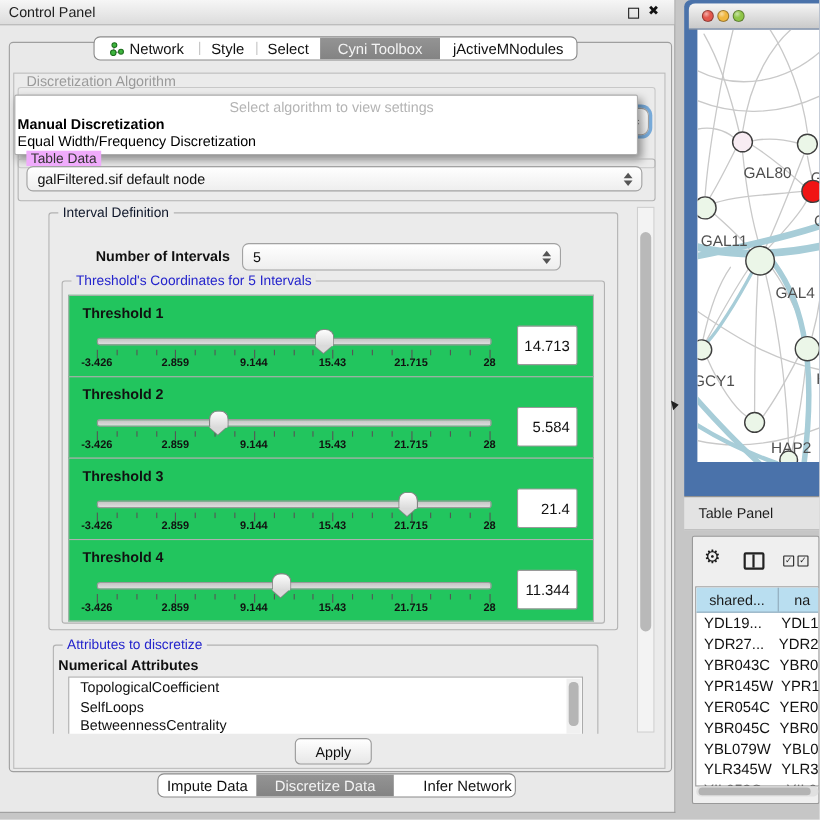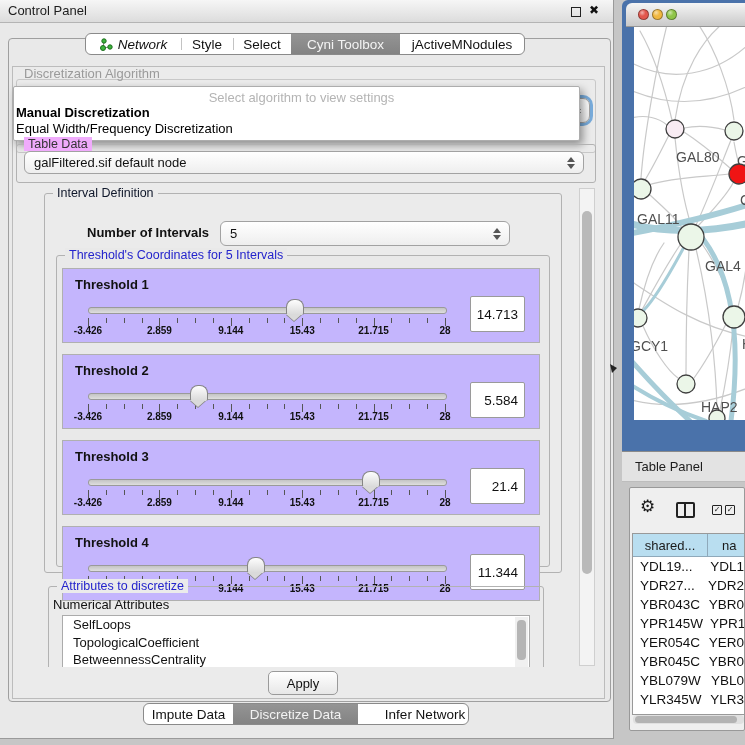--- a/index.html
+++ b/index.html
@@ -54,38 +54,38 @@
   #tabledata-combo{left:24px;top:151px;width:560px;height:23px;}
   
   #viewport{left:14px;top:187px;width:564px;height:480px;overflow:hidden;}
   #vscroll{left:579px;top:188px;width:16px;height:478px;background:#f3f3f3;border:1px solid #cfcfcf;box-sizing:border-box;}
   #vscroll .thumb{position:absolute;left:2px;top:22px;width:10px;height:363px;background:#b9b9b9;border-radius:5px;}
   
   #interval-group{left:30px;top:6px;width:516px;height:378px;}
   #noi-label{left:73px;top:38px;font-size:13px;font-weight:bold;color:#111;}
   #noi-spinner{left:206px;top:34px;width:290px;height:25px;}
   #thresh-group{left:42px;top:68px;width:492px;height:310px;background:#e9e9e9;}
-  .tpanel{position:relative;margin:-1px 0 12px 0;left:5px;width:478px;height:75px;background:#c4b5fd;
+  .tpanel{position:relative;margin:-1px 0 0 0;left:5px;width:478px;height:75px;background:#22c55e;
     border:1px solid #b0b0b0;box-sizing:border-box;}
   .tpanel .tlabel{position:absolute;left:12px;top:8px;font-size:13px;font-weight:bold;color:#111;}
   .trackzone{position:absolute;left:25px;top:0;width:357px;height:75px;}
   .track{position:absolute;left:0;top:38px;width:357px;height:5px;border:1px solid #9a9a9a;border-radius:3px;
     background:linear-gradient(#c4c4c4,#dedede);}
   .thumb-sl{position:absolute;top:30px;width:16px;height:15px;border:1px solid #858585;border-bottom:none;
     border-radius:8px 8px 2px 2px;background:linear-gradient(#fdfdfd,#d9d9d9);}
   .thumb-pt{position:absolute;top:45px;width:0;height:0;border-left:8.5px solid transparent;
     border-right:8.5px solid transparent;border-top:7px solid #dadada;filter:drop-shadow(0 1px 0 #858585);}
   .tick{position:absolute;width:1px;background:#555;}
   .ticklab{position:absolute;top:56px;transform:translateX(-50%);font-size:10px;font-weight:bold;color:#111;white-space:nowrap;}
   .valbox{position:absolute;left:407px;top:27px;width:55px;height:36px;background:#fff;border:1px solid #9a9a9a;
     border-radius:2px;box-sizing:border-box;font-size:13.5px;color:#111;display:flex;align-items:center;
     justify-content:flex-end;padding-right:6px;}
   
   #attr-group{left:34px;top:399px;width:494px;height:120px;}
-  #attr-list-title{left:39px;top:410px;font-size:13px;font-weight:normal;color:#111;}
+  #attr-list-title{left:39px;top:410px;font-size:13px;font-weight:bold;color:#111;}
   #attr-list{left:48px;top:428px;width:468px;height:60px;background:#fff;border:1px solid #ababab;box-sizing:border-box;overflow:hidden;}
   .attr-item{font-size:13px;color:#111;padding-left:10px;line-height:17.5px;white-space:nowrap;}
   #attr-scroll{position:absolute;right:1px;top:1px;width:13px;bottom:1px;background:#f0f0f0;}
   #attr-scroll .thumb{position:absolute;left:2px;top:3px;width:9px;height:40px;background:#b5b5b5;border-radius:4px;}
   
   #apply-btn{left:268px;top:671px;width:68px;height:22px;background:linear-gradient(#ffffff,#e7e7e7);
     border:1px solid #9a9a9a;border-radius:5px;font-size:13px;color:#111;display:flex;align-items:center;justify-content:center;}
   #cursor{left:610px;top:364px;}
   
   #net-window{left:622px;top:0;width:123px;height:451px;background:#4a72aa;border-radius:6px 0 0 0;}
@@ -121,21 +121,21 @@
 
 <div id="left-window" class="abs">
   <div id="titlebar" class="abs">
     <span class="t">Control Panel</span>
     <div id="float-icon" class="abs"></div>
     <div id="close-icon" class="abs">✖</div>
   </div>
 
   <div id="pane-border" class="abs"></div>
   <div id="top-tabs" class="abs seg-group">
-      <div class="seg" style="width: 95px; box-sizing: border-box; font-style: italic;">
+      <div class="seg" style="width: 95px; box-sizing: border-box;">
         <svg width="13" height="13" style="margin-right: 5px;">
           <line x1="4" y1="3" x2="3" y2="10" stroke="#888"></line>
           <line x1="3" y1="10" x2="10" y2="9" stroke="#888"></line>
           <circle cx="4" cy="3" r="2.2" fill="#3db53d" stroke="#1c6e1c"></circle>
           <circle cx="3" cy="10" r="2.5" fill="#3db53d" stroke="#1c6e1c"></circle>
           <circle cx="10" cy="9" r="2.2" fill="#3db53d" stroke="#1c6e1c"></circle>
         </svg>
         <span>Network</span>
       </div>
       <div class="seg" style="width: 52px; box-sizing: border-box;">
@@ -341,22 +341,22 @@
           </div>
         </div>
     </div>
 
     <div id="attr-group" class="abs group">
       <span class="group-title gt-blue">Attributes to discretize</span>
     </div>
     <span id="attr-list-title" class="abs">Numerical Attributes</span>
     <div id="attr-list" class="abs">
       <div id="attr-items">
+          <div class="attr-item">TopologicalCoefficient</div>
           <div class="attr-item">SelfLoops</div>
-          <div class="attr-item">TopologicalCoefficient</div>
           <div class="attr-item">BetweennessCentrality</div>
         </div>
       <div id="attr-scroll">
           <div class="thumb"></div>
         </div>
     </div>
   </div>
   <div id="vscroll" class="abs">
     <div class="thumb"></div>
   </div>

